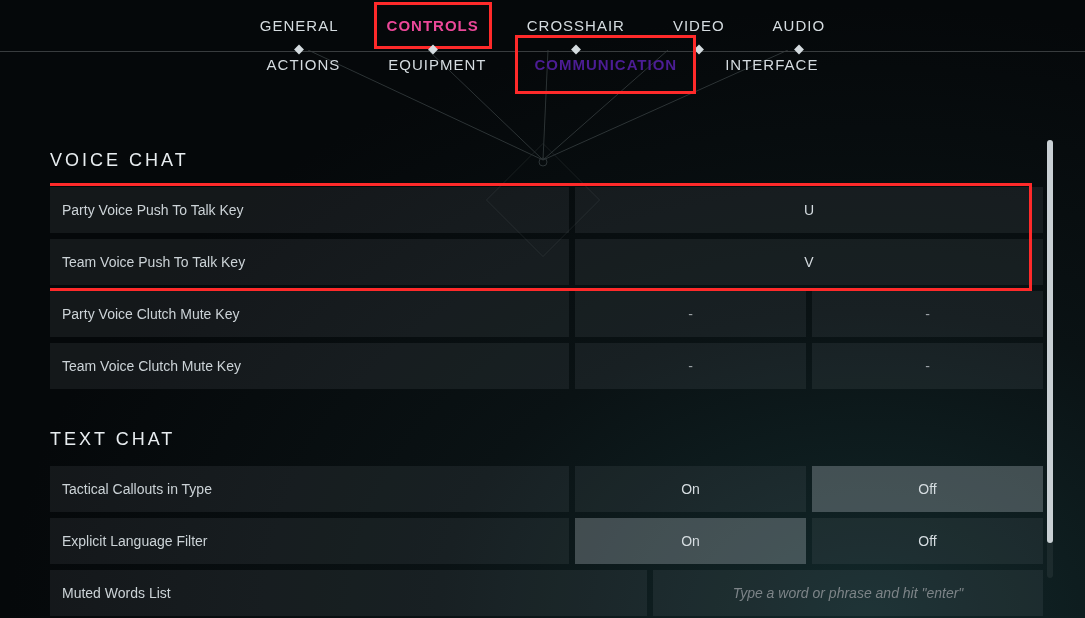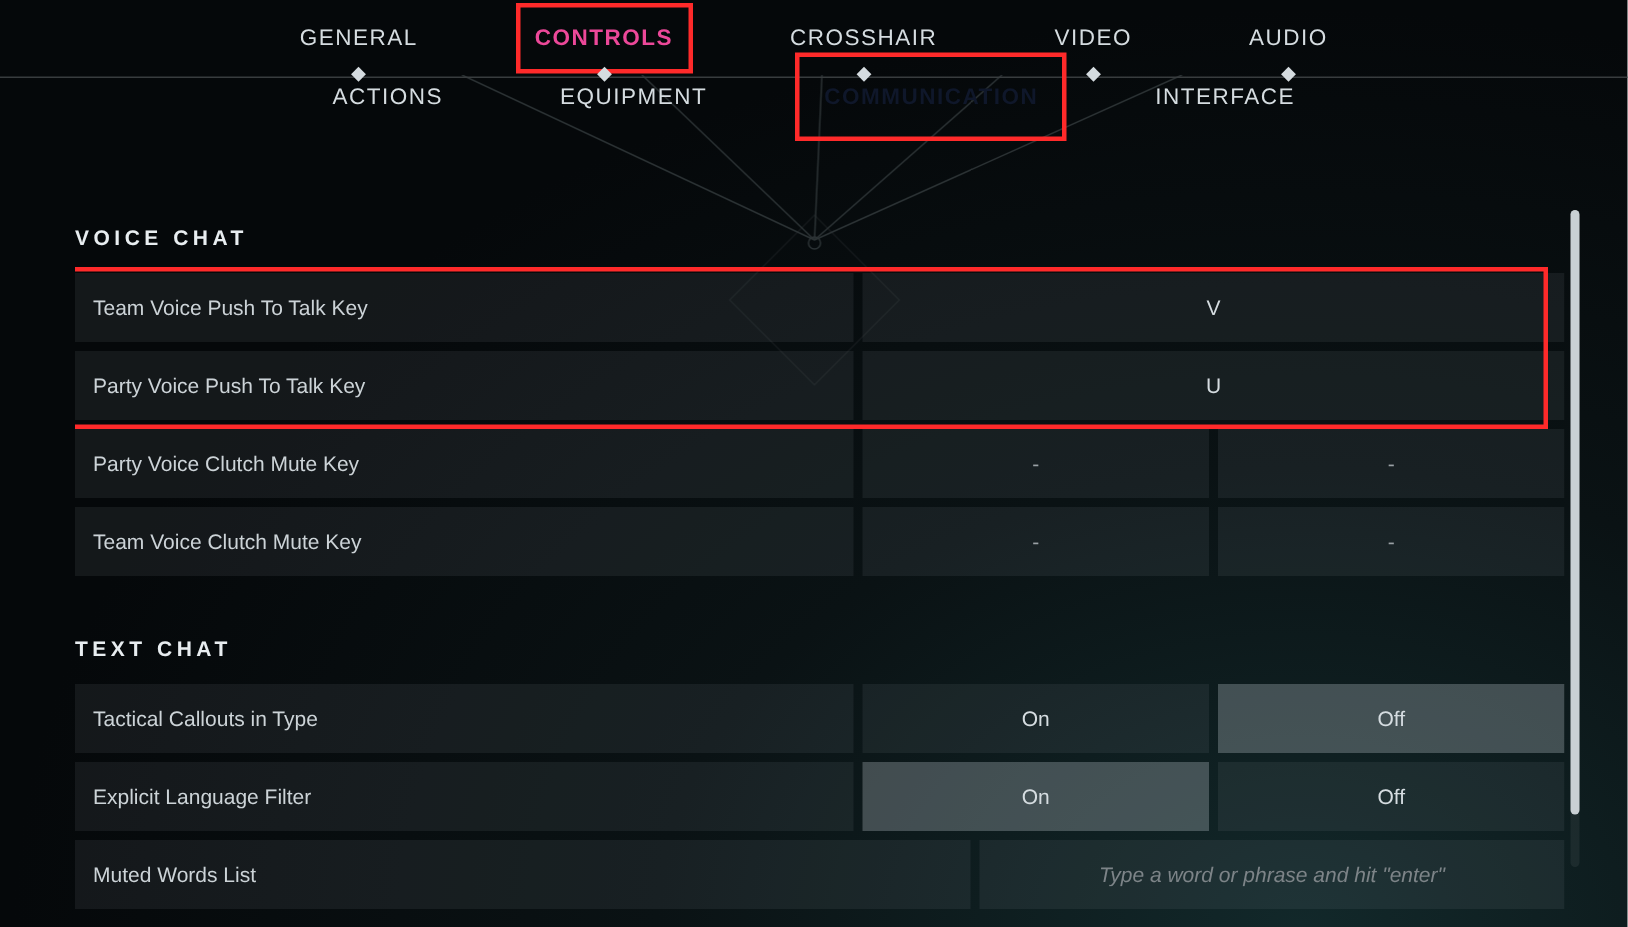--- a/index.html
+++ b/index.html
@@ -15,21 +15,21 @@
   .deco {
     position: absolute;
     left: 0; right: 0; top: 50px; height: 220px;
     pointer-events: none; z-index: 0;
   }
 
   
   .top-tabs, .sub-tabs {
     display: flex;
     justify-content: center;
-    gap: 74px;
+    gap: 44px;
     position: relative;
     z-index: 2;
   }
   .top-tabs {
     align-items: center;
     height: 52px;
     border-bottom: 1px solid #383c3e;
   }
   .top-tab, .sub-tab {
     font-size: 15px;
@@ -53,42 +53,42 @@
   }
   .top-tab.highlight {
     outline: 3px solid #ff2a2a;
     outline-offset: 8px;
   }
 
   .sub-tabs {
     align-items: flex-start;
     height: 66px;
   }
-  .sub-tab.active { color: #0f172a; font-weight: 600; }
+  .sub-tab.active { color: #4c1d95; font-weight: 600; }
   .sub-tab.highlight {
     outline: 3px solid #ff2a2a;
     outline-offset: 14px;
   }
 
   
   .content-wrap {
     position: absolute;
     left: 0; right: 0; top: 118px; bottom: 0;
     z-index: 1;
   }
   .content {
     position: absolute;
     left: 50px; right: 42px; top: 20px; bottom: 0;
     overflow: hidden;
   }
   .section-title {
-    font-size: 14px;
+    font-size: 18px;
     letter-spacing: 3px;
     color: #e8edf0;
-    font-weight: 700;
+    font-weight: 400;
     margin: 12px 0 16px 0;
   }
 
   .row {
     display: flex;
     align-items: stretch;
     height: 46px;
     margin-bottom: 6px;
   }
   .row .label {
@@ -199,27 +199,27 @@
 
 <div class="content-wrap">
   <div class="content">
 
     <div class="section-title">VOICE CHAT</div>
 
     <div style="position:relative">
       <div class="row-group-highlight" style="top:-4px;height:108px"></div>
 
       <div class="row">
+        <div class="label">Party Voice Push To Talk Key</div>
+        <div class="cell wide">U</div>
+      </div>
+
+      <div class="row">
         <div class="label">Team Voice Push To Talk Key</div>
         <div class="cell wide">V</div>
-      </div>
-
-      <div class="row">
-        <div class="label">Party Voice Push To Talk Key</div>
-        <div class="cell wide">U</div>
       </div>
     </div>
 
     <div class="row">
       <div class="label">Party Voice Clutch Mute Key</div>
       <div class="cell dim">-</div>
       <div class="cell dim">-</div>
     </div>
 
     <div class="row">

